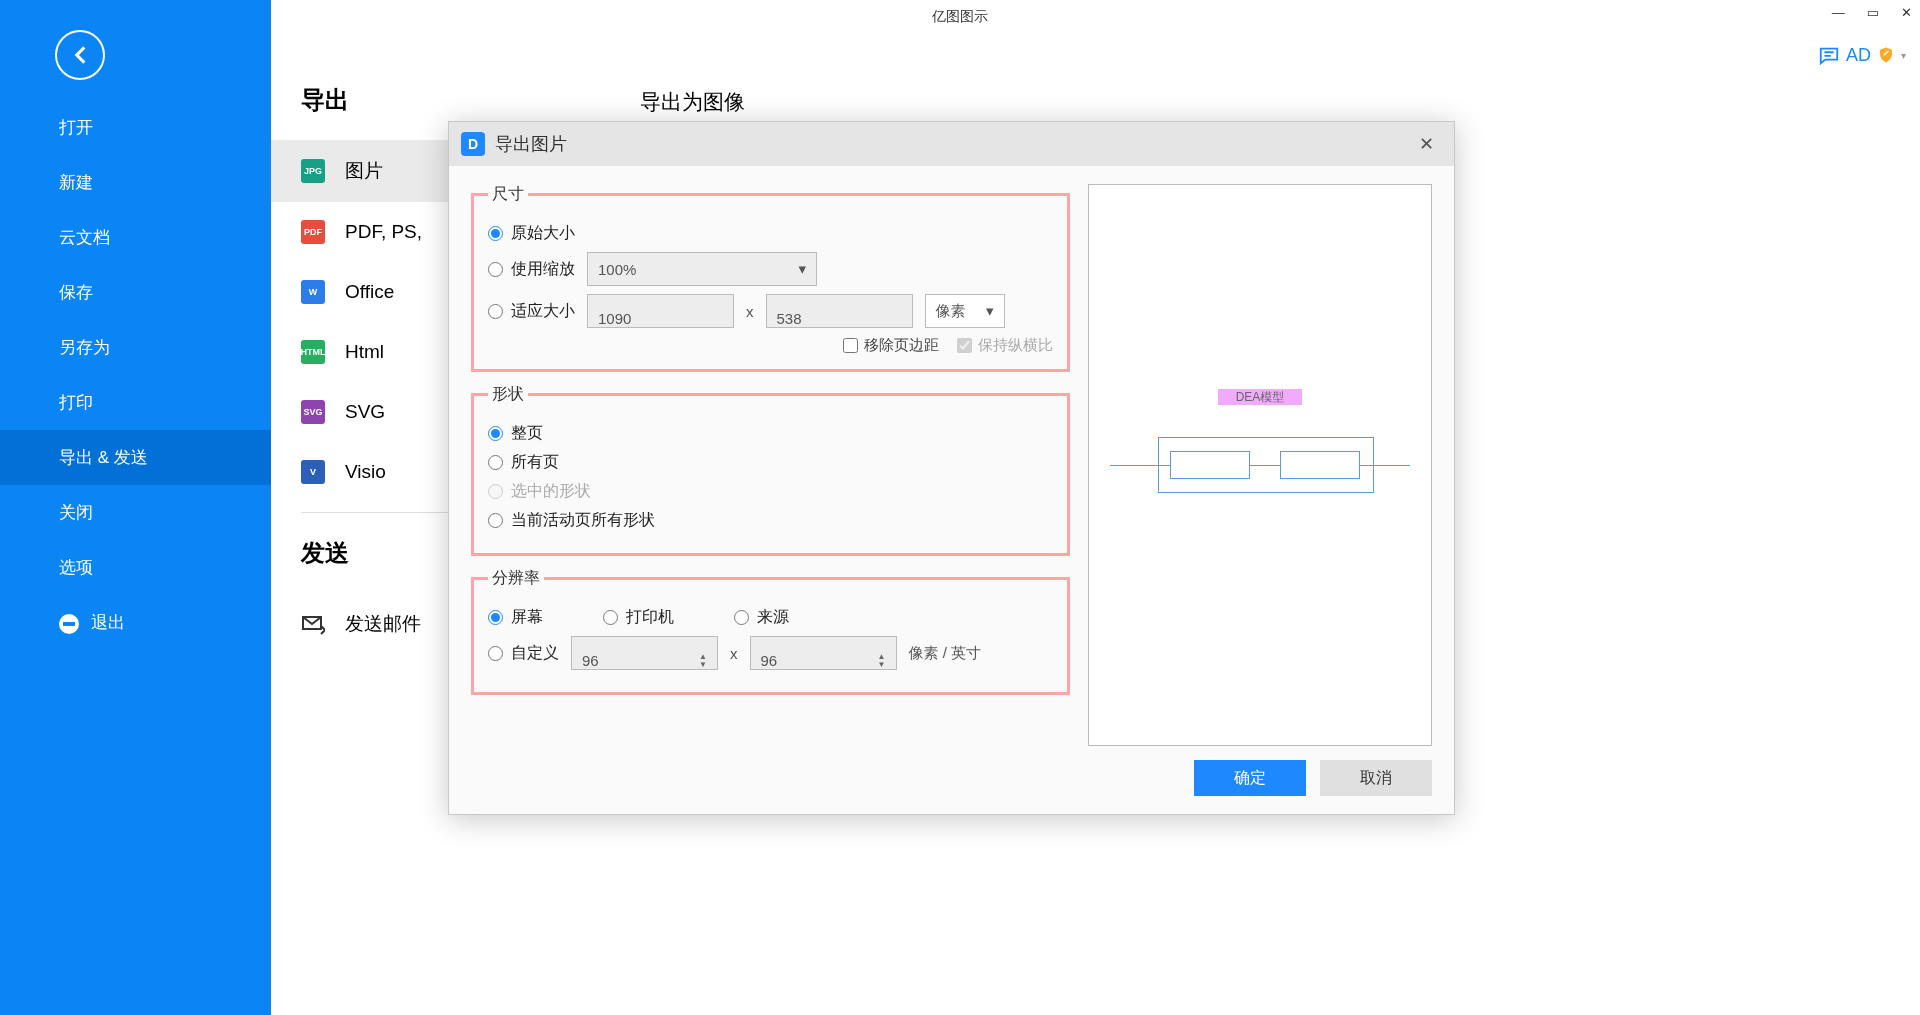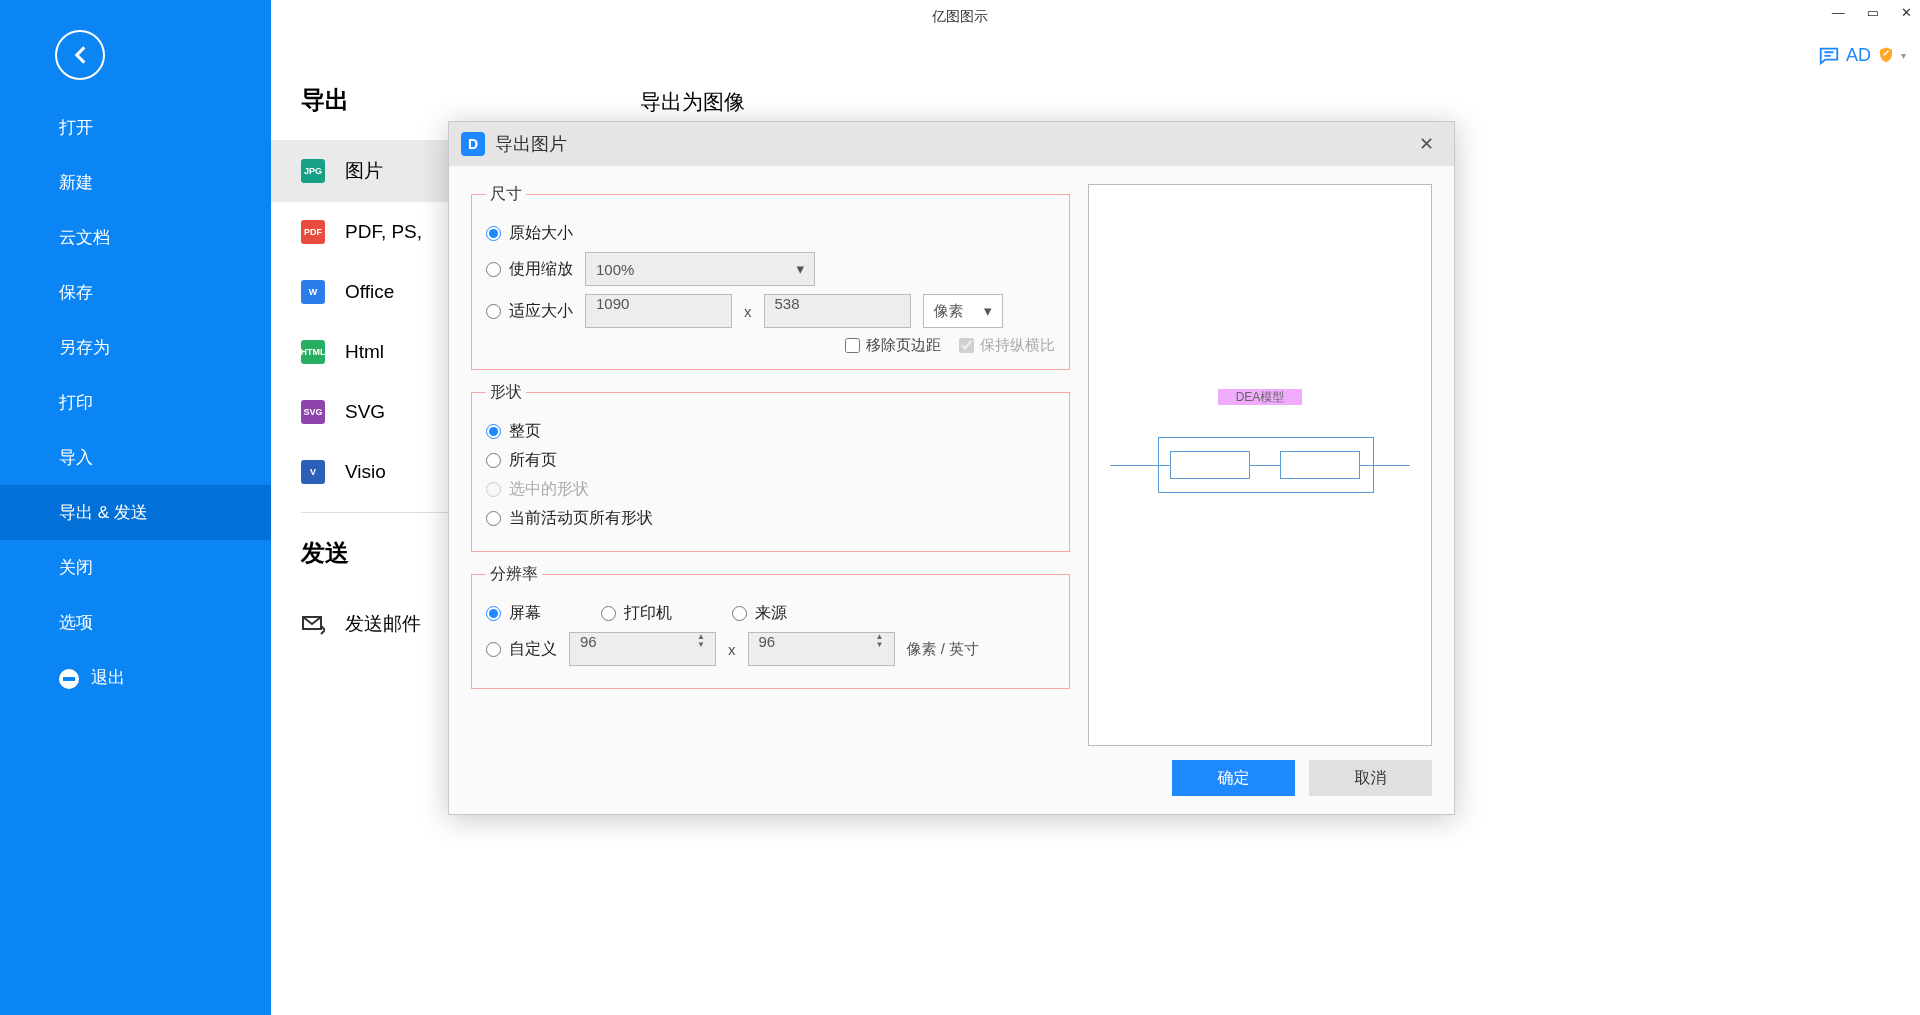--- a/index.html
+++ b/index.html
@@ -49,50 +49,50 @@
 .modal { position: absolute; left: 448px; top: 121px; width: 1007px; height: 694px; background: #fafafa; border: 1px solid #c8c8c8; box-shadow: 0 4px 28px rgba(0,0,0,0.22); }
 .modal-titlebar { height: 44px; background: #e5e5e5; display: flex; align-items: center; padding: 0 12px; }
 .modal-logo { width: 24px; height: 24px; background: #1e88ff; border-radius: 4px; display: flex; align-items: center; justify-content: center; color: #fff; font-weight: bold; font-size: 14px; margin-right: 10px; }
 .modal-title { font-size: 18px; color: #333; font-weight: 500; }
 .modal-close { margin-left: auto; font-size: 18px; color: #555; cursor: pointer; padding: 4px 8px; }
 
 .modal-body { display: flex; padding: 18px 22px; gap: 18px; height: calc(100% - 44px); }
 .modal-left { flex: 1; display: flex; flex-direction: column; }
 .modal-right { width: 344px; display: flex; flex-direction: column; }
 
-fieldset { border: 1px solid #fca5a5; padding: 10px 14px 14px 14px; margin-bottom: 12px; }
+fieldset { border: 3px solid #fca5a5; padding: 10px 14px 14px 14px; margin-bottom: 12px; }
 legend { font-size: 16px; color: #333; padding: 0 4px; }
 .row { display: flex; align-items: center; gap: 12px; margin: 8px 0; }
 .radio-label { font-size: 16px; color: #222; display: flex; align-items: center; gap: 8px; }
 .radio-label.disabled { color: #aaa; }
 input[type=radio] { width: 15px; height: 15px; accent-color: #1e88ff; }
 input[type=checkbox] { width: 15px; height: 15px; accent-color: #1e88ff; }
 
 .combo, .numbox { height: 34px; border: 1px solid #bbb; background: #ededed; font-size: 15px; padding: 0 10px; color: #555; }
 .combo { width: 230px; display: flex; align-items: center; justify-content: space-between; }
 .combo.small { width: 80px; background: #fff; }
-.numbox { width: 147px; display: flex; align-items: flex-start; }
+.numbox { width: 147px; display: flex; align-items: flex-end; }
 .spin .arrows { display: flex; flex-direction: column; margin-left: auto; font-size: 8px; line-height: 8px; color: #666; }
 .x-sep { font-size: 15px; color: #555; }
 .sub-row { display: flex; align-items: flex-start; gap: 18px; justify-content: flex-end; margin-top: 4px; }
 .check-label { font-size: 15px; color: #444; display: flex; align-items: center; gap: 6px; }
 .check-label.disabled { color: #aaa; }
 
 .res-grid { display: flex; gap: 60px; }
 .unit-label { font-size: 15px; color: #555; }
 
 .preview { flex: 1; border: 1px solid #bbb; background: #fff; display: flex; align-items: center; justify-content: center; }
 .preview-inner { width: 300px; height: 160px; position: relative; }
 .pv-title { position: absolute; top: 4px; left: 108px; width: 84px; height: 16px; background: #f0abfc; font-size: 12px; display:flex; align-items:center; justify-content:center; color:#666; }
 .pv-box { position: absolute; border: 1px solid #5b9bd5; background:#fff; font-size:7px; display:flex; align-items:center; justify-content:center; color:#666; }
 .pv-line { position:absolute; background:#5b9bd5; height:1px; }
 .pv-caption { position:absolute; font-size:7px; color:#999; }
 
 .modal-buttons { display: flex; gap: 14px; justify-content: flex-end; margin-top: 14px; }
-.btn { width: 123px; height: 36px; border: none; font-size: 16px; cursor: pointer; }
+.btn { width: 112px; height: 36px; border: none; font-size: 16px; cursor: pointer; }
 .btn-primary { background: #1e88ff; color: #fff; }
 .btn-default { background: #e0e0e0; color: #333; }
 </style>
 </head>
 <body>
 
 <div class="titlebar">
   <span class="titlebar-title">亿图图示</span>
   <div class="win-controls">
     <span>—</span>
@@ -118,21 +118,20 @@
     <svg viewBox="0 0 24 24">
         <path d="M15 4l-8 8 8 8 2-2-6-6 6-6z"></path>
       </svg>
   </div>
   <div class="side-item"><span>打开</span></div>
   <div class="side-item"><span>新建</span></div>
   <div class="side-item"><span>云文档</span></div>
   <div class="side-item"><span>保存</span></div>
   <div class="side-item"><span>另存为</span></div>
   <div class="side-item"><span>打印</span></div>
-  <div class="side-item"><span>导入</span></div>
   <div class="side-item selected"><span>导出 &amp; 发送</span></div>
   <div class="side-item"><span>关闭</span></div>
   <div class="side-item"><span>选项</span></div>
   <div class="side-item exit-item"><span class="ico"></span><span>退出</span></div>
 </div>
 
 <div class="col2">
   <h2>导出</h2>
   <div class="exp-item selected">
     <span class="file-icon jpg-ic">JPG</span>

